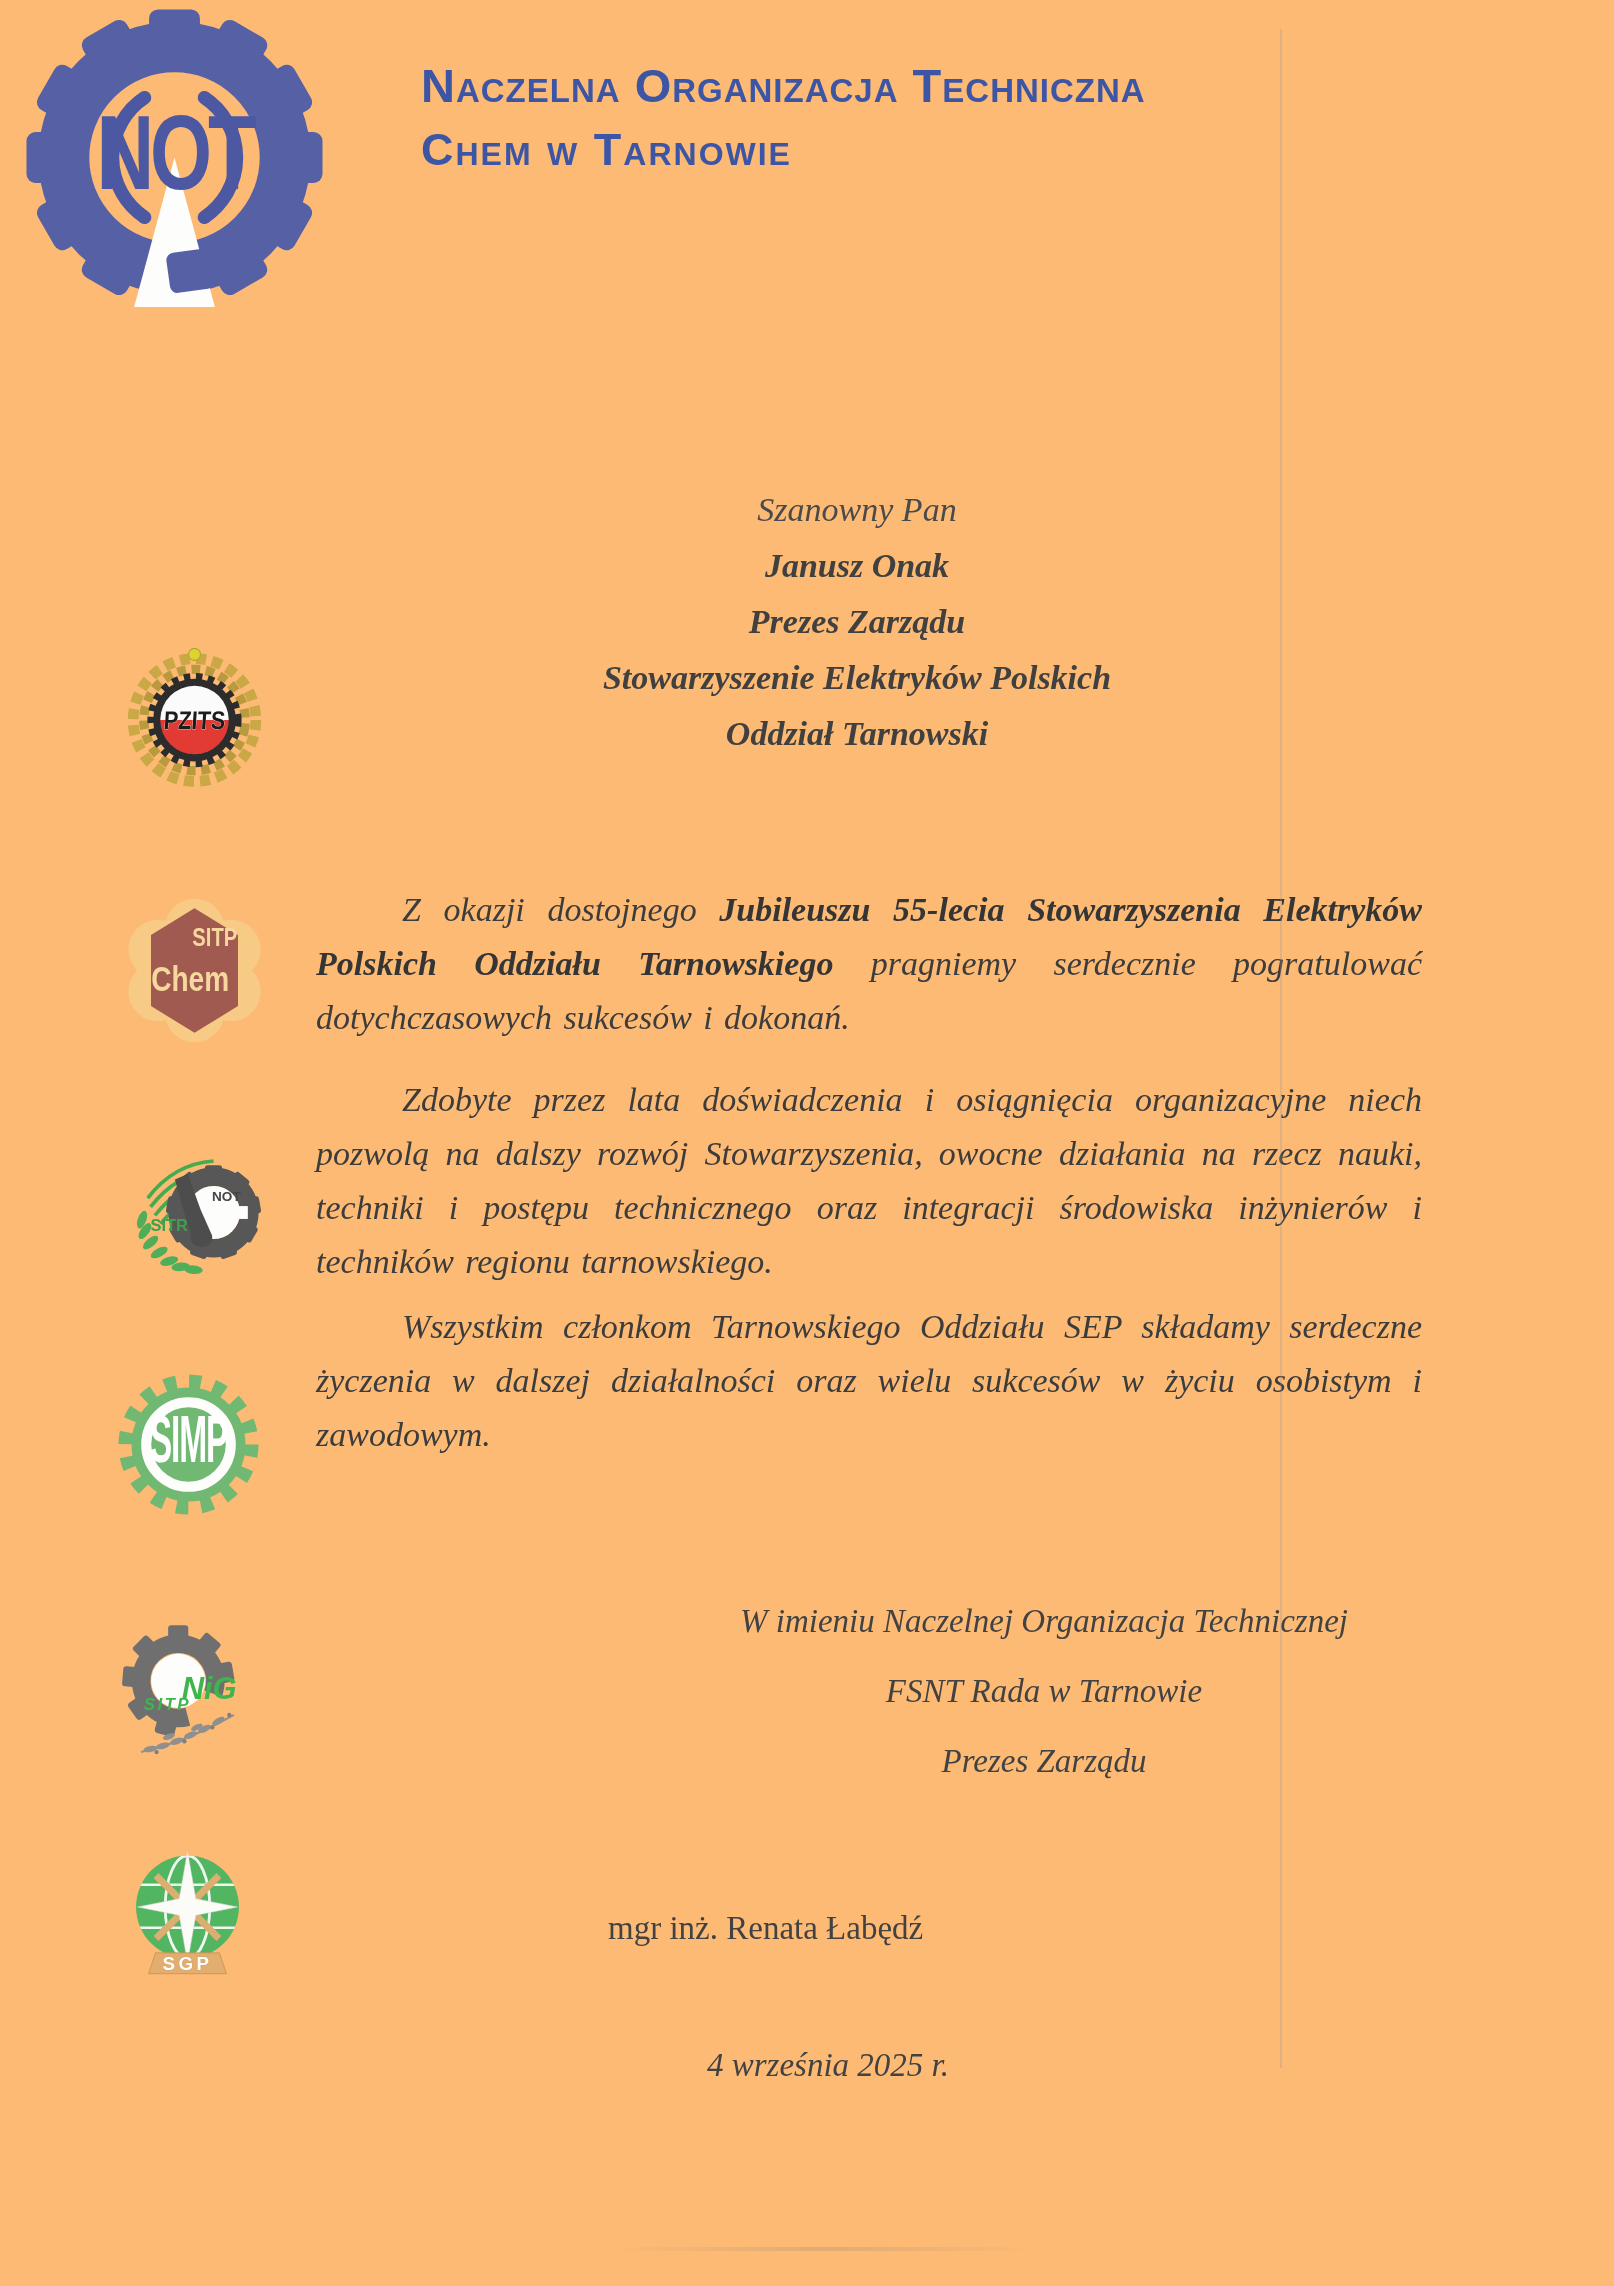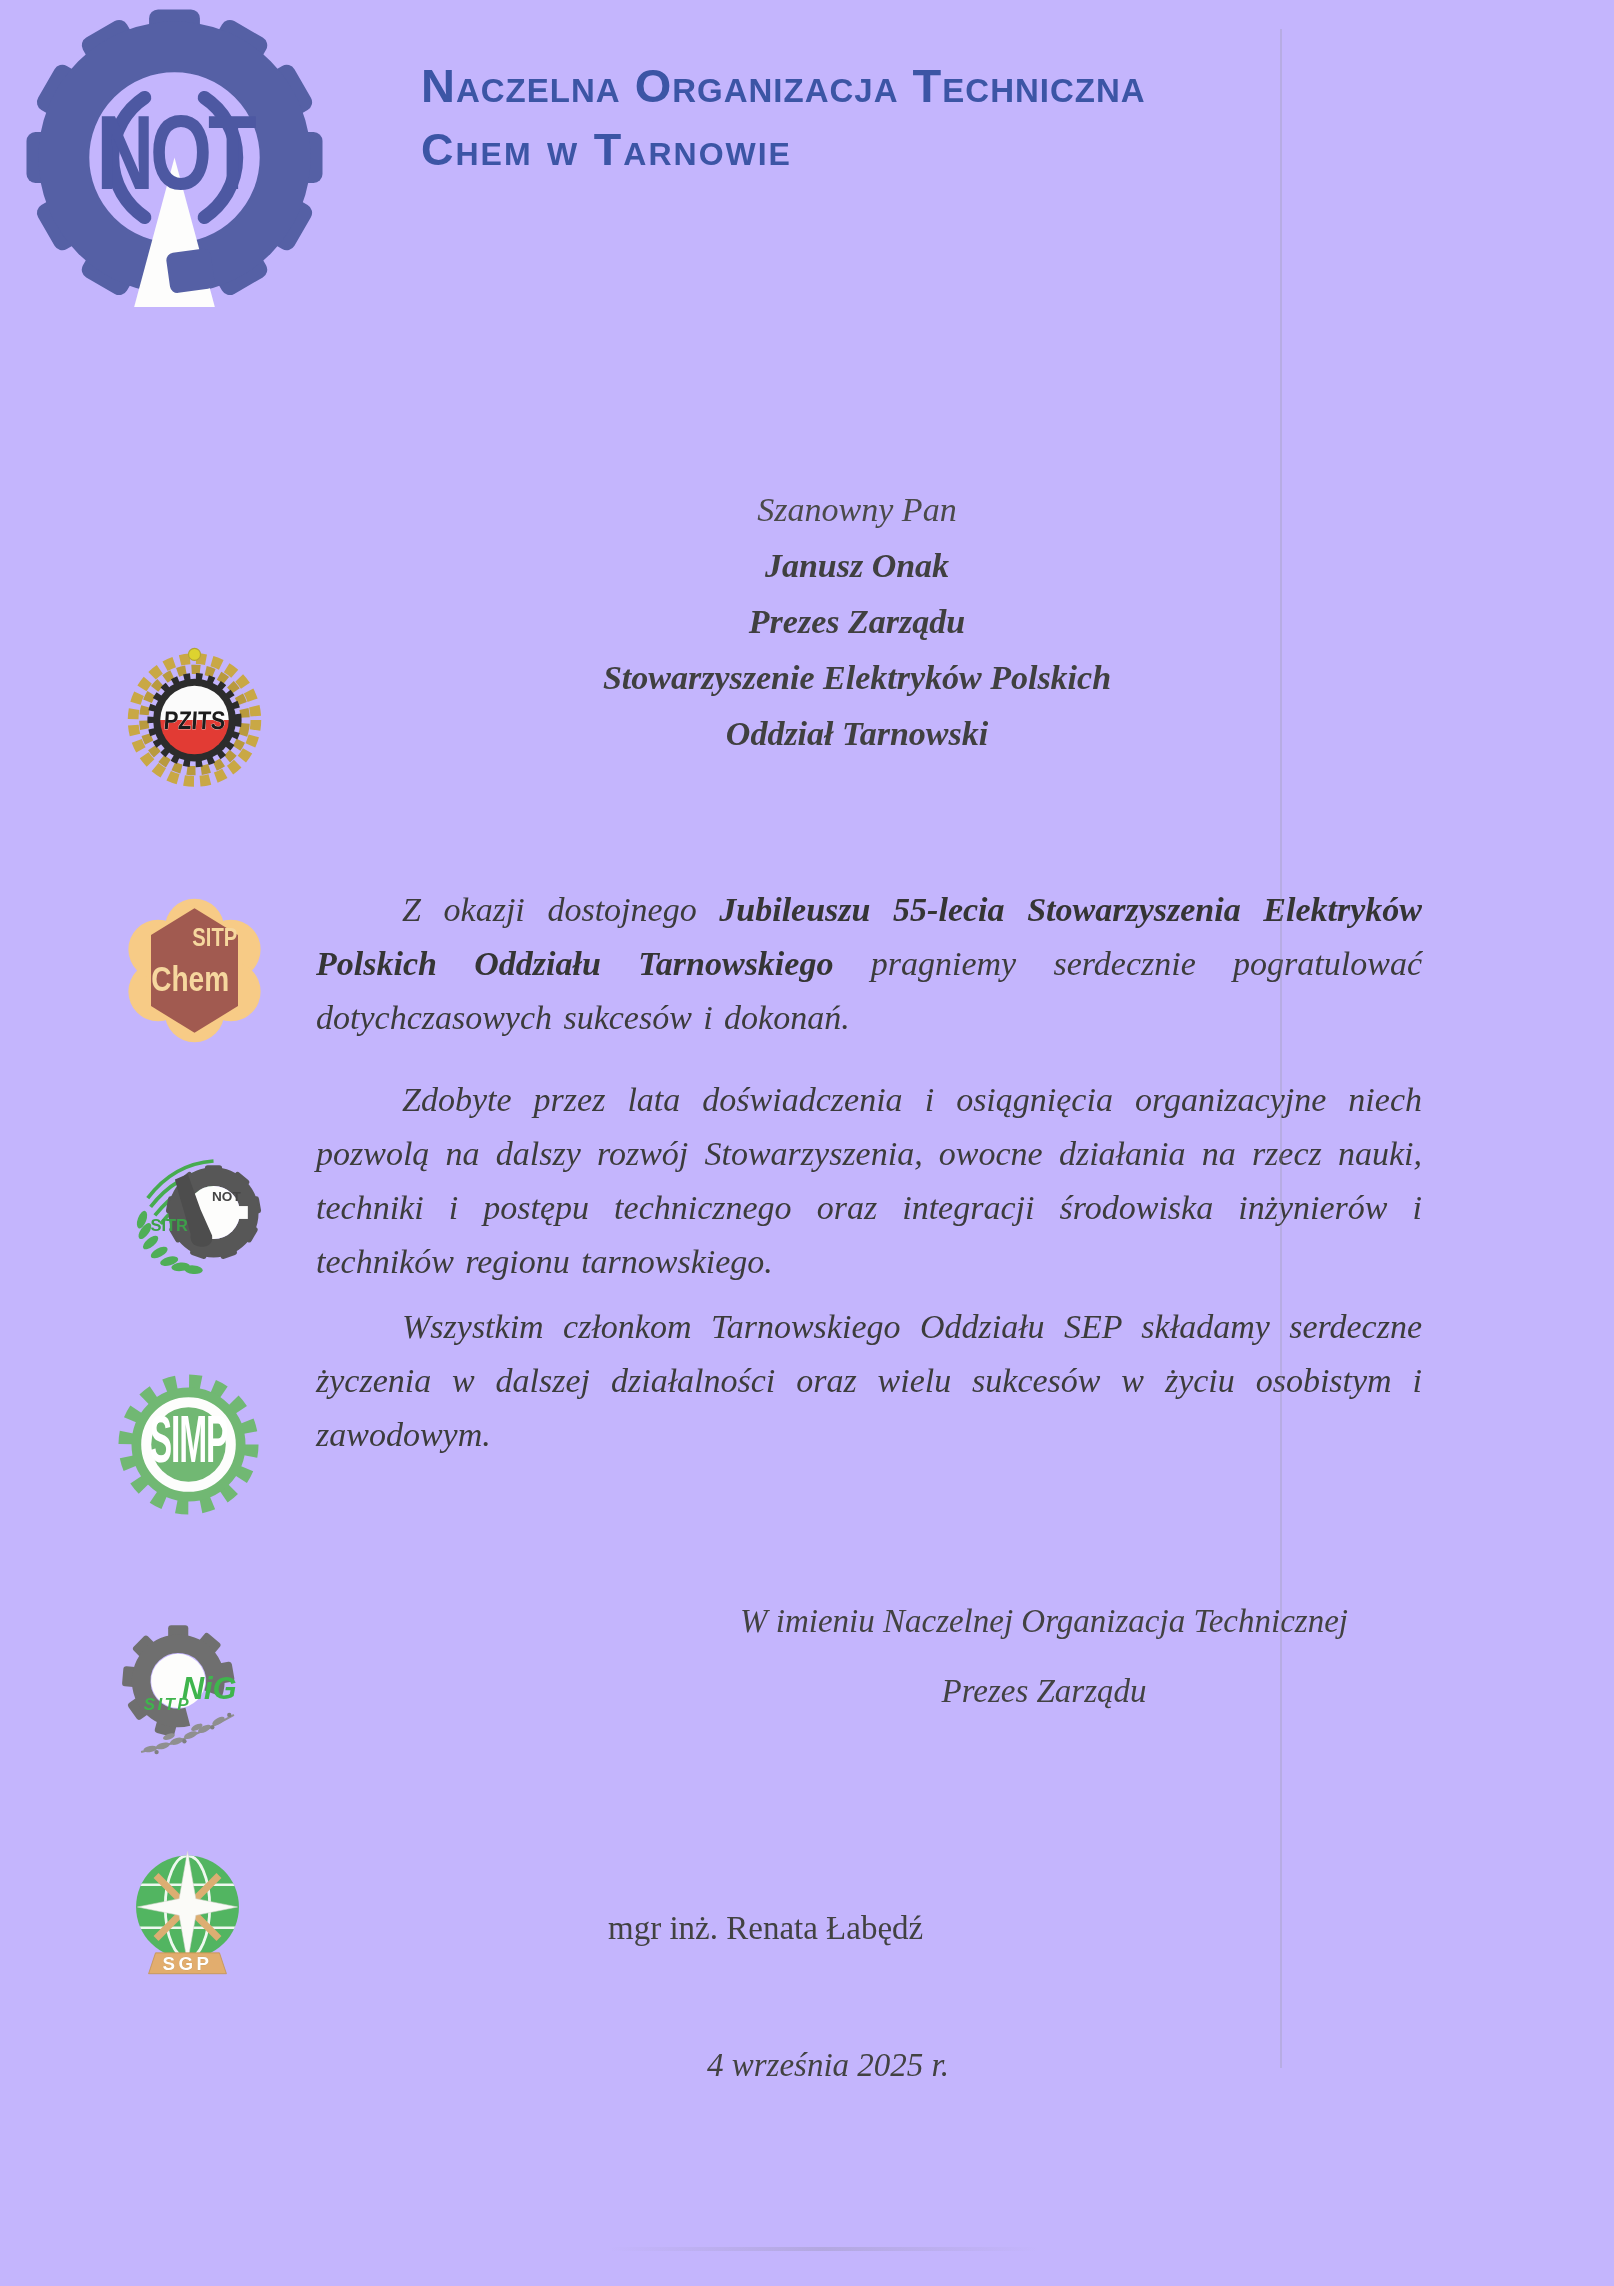--- a/index.html
+++ b/index.html
@@ -1,18 +1,18 @@
 <!DOCTYPE html>
 <html><head>
 <meta charset="utf-8">
 <style>
   html,body{margin:0;padding:0;background:#e9e9e9;}
   .page{
     position:relative;width:1614px;height:2287px;margin:0 auto;
-    background:#c4b5fd;overflow:hidden;
+    background:#fdba74;overflow:hidden;
     font-family:"Liberation Serif",serif;color:#3a3a3a;
   }
   
   .letterhead-text{
     position:absolute;left:421px;top:55px;width:961px;text-align:left;
     color:#3c55a5;font-family:"Liberation Sans",sans-serif;font-weight:bold;
     font-variant:small-caps;
   }
   .lh1{font-size:47px;line-height:61px;letter-spacing:1px;}
   .lh2{font-size:40px;line-height:57px;letter-spacing:0.5px;}
@@ -250,20 +250,21 @@
   </div>
 
   <p class="para p1"><span>Z okazji dostojnego </span><b>Jubileuszu 55-lecia Stowarzyszenia Elektryków Polskich Oddziału Tarnowskiego</b><span> pragniemy serdecznie pogratulować dotychczasowych sukcesów i dokonań.</span></p>
 
   <p class="para p2">Zdobyte przez lata doświadczenia i osiągnięcia organizacyjne niech pozwolą na dalszy rozwój Stowarzyszenia, owocne działania na rzecz nauki, techniki i postępu technicznego oraz integracji środowiska inżynierów i techników regionu tarnowskiego.</p>
 
   <p class="para p3">Wszystkim członkom Tarnowskiego Oddziału SEP składamy serdeczne życzenia w dalszej działalności oraz wielu sukcesów w życiu osobistym i zawodowym.</p>
 
   <div class="signoff">
     <div>W imieniu Naczelnej Organizacja Technicznej</div>
+    <div>FSNT Rada w Tarnowie</div>
     <div>Prezes Zarządu</div>
   </div>
 
   <div class="signer">mgr inż. Renata Łabędź</div>
 
   <div class="dateline">4 września 2025 r.</div>
 
   <div class="scanline-v"></div>
   <div class="scan-smudge"></div>
 

